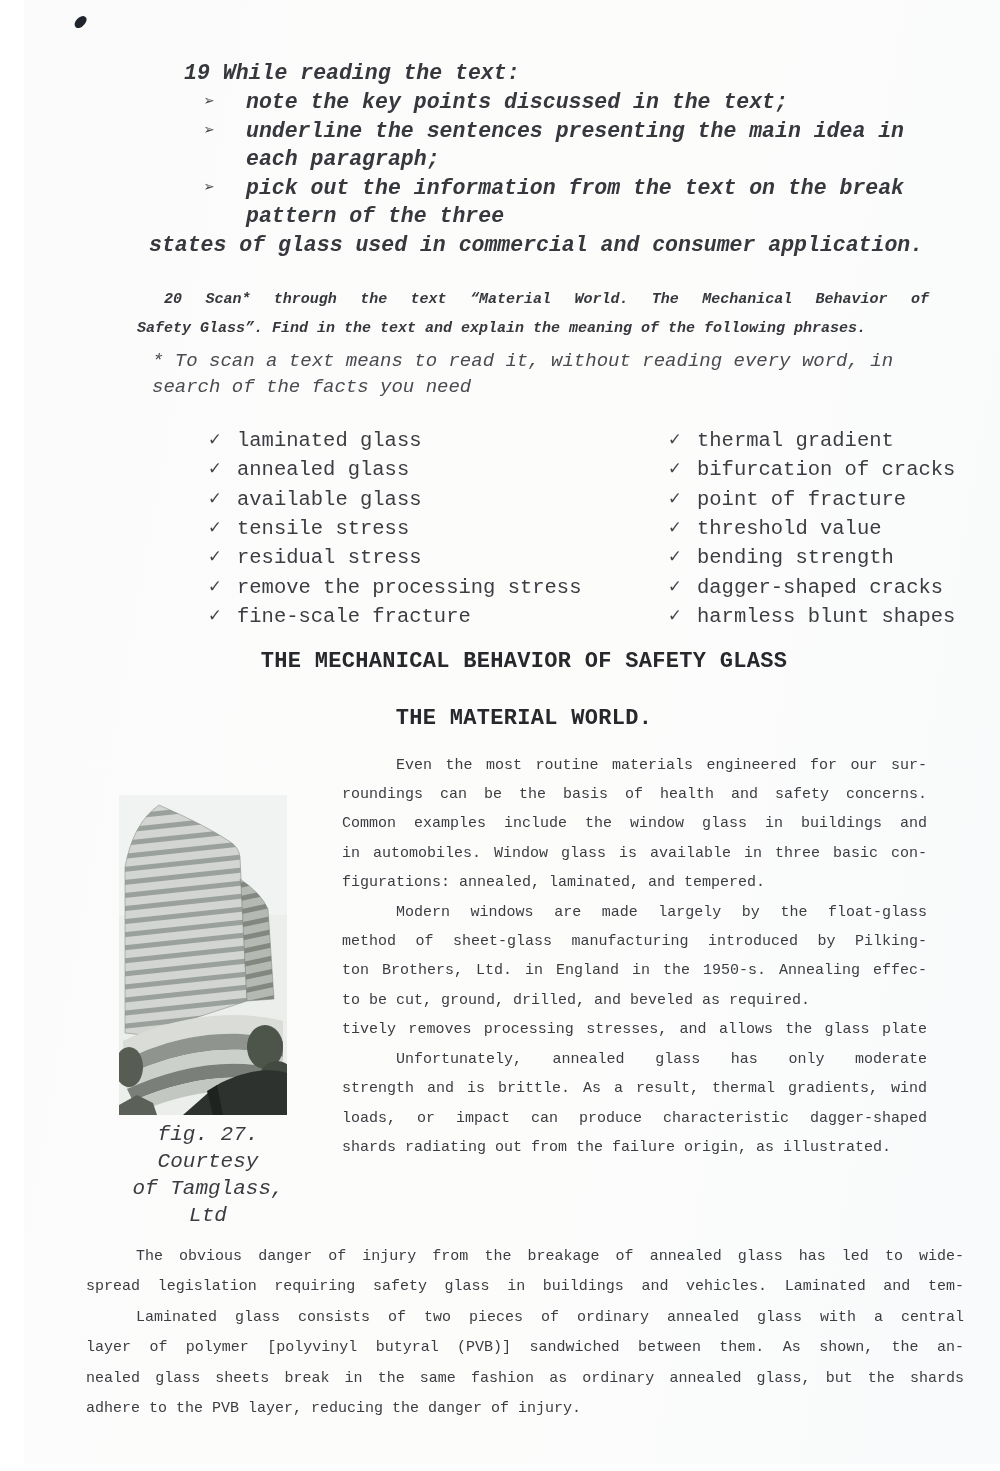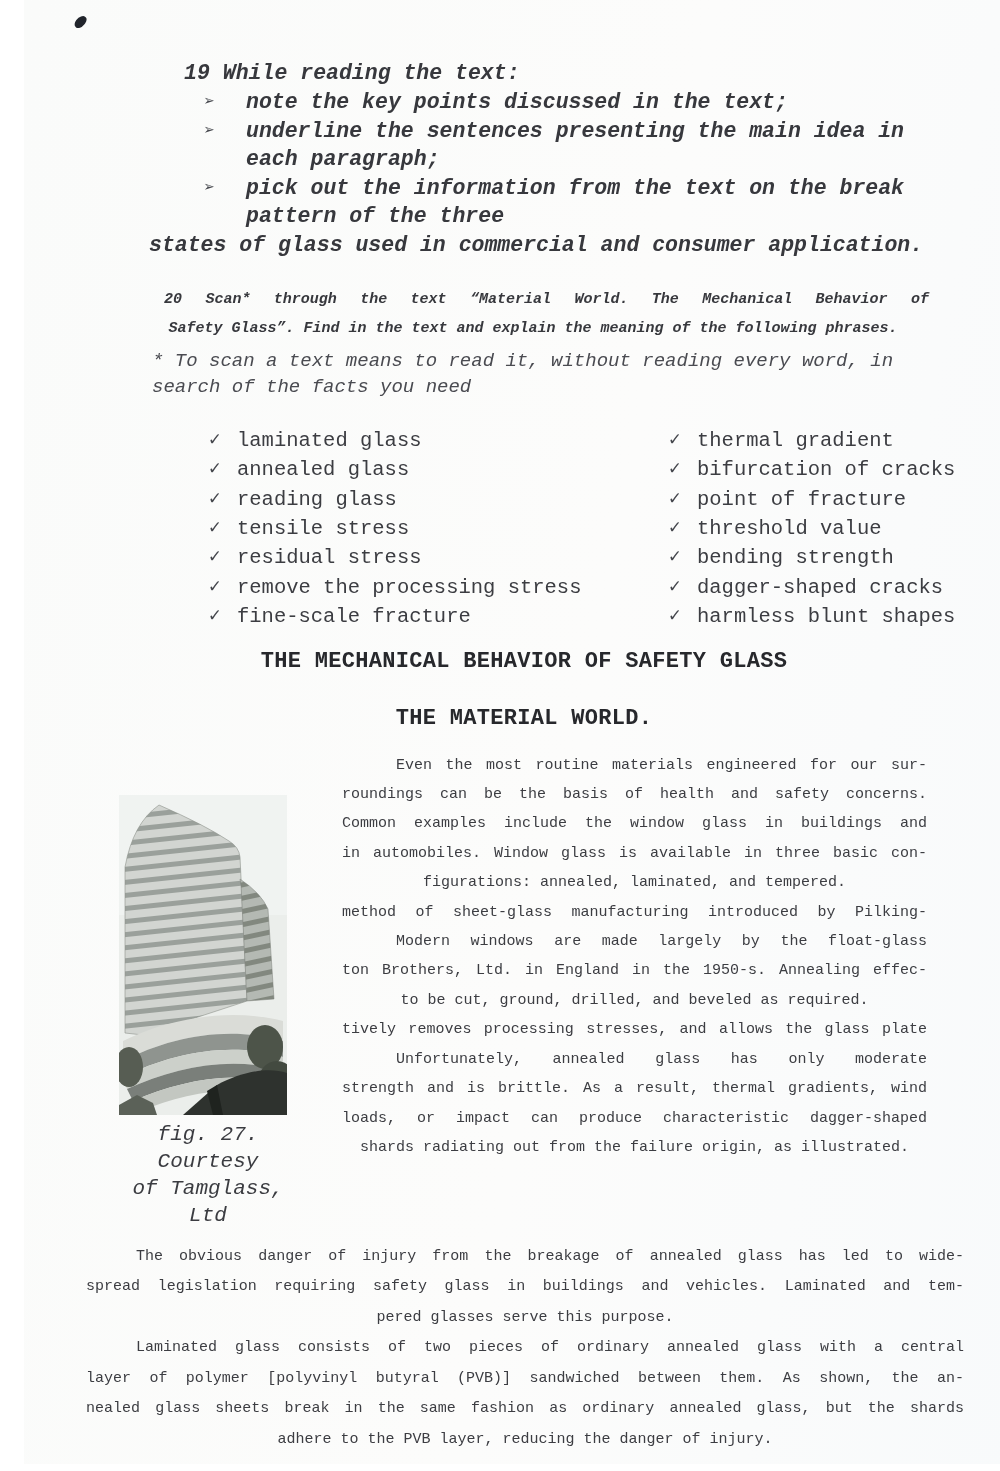--- a/index.html
+++ b/index.html
@@ -41,21 +41,21 @@
 
   
   .ex20 {
     margin: 25px 95px 0 113px;
     font-weight: bold; font-style: italic;
     font-size: 21.5px; color: #37383d;
     line-height: 30px;
   }
   .ex20 .l1 { padding-left: 27px; }
   .jl { text-align: justify; text-align-last: justify; }
-  .jl-last { text-align: center; }
+  .jl-last { text-align: left; }
   .footnote {
     margin: 4px 60px 0 128px;
     font-weight: normal; font-style: italic;
     font-size: 19px; color: #4a4b51;
     line-height: 26px;
   }
 
   
   .checklist { display: flex; margin: 26px 60px 0 185px; font-size: 20.5px; }
   .check-col { width: 460px; flex: 0 0 460px; }
@@ -135,21 +135,21 @@
       <div class="check-item">
           <span class="check-glyph">✓</span>
           <span>laminated glass</span>
         </div>
       <div class="check-item">
           <span class="check-glyph">✓</span>
           <span>annealed glass</span>
         </div>
       <div class="check-item">
           <span class="check-glyph">✓</span>
-          <span>reading glass</span>
+          <span>available glass</span>
         </div>
       <div class="check-item">
           <span class="check-glyph">✓</span>
           <span>tensile stress</span>
         </div>
       <div class="check-item">
           <span class="check-glyph">✓</span>
           <span>residual stress</span>
         </div>
       <div class="check-item">
@@ -235,36 +235,35 @@
         <div>fig. 27. Courtesy</div>
         <div>of Tamglass, Ltd</div>
       </div>
     </div>
     <div class="text-col">
       <div class="line jl ind">Even the most routine materials engineered for our sur-</div>
       <div class="line jl">roundings can be the basis of health and safety concerns.</div>
       <div class="line jl">Common examples include the window glass in buildings and</div>
       <div class="line jl">in automobiles. Window glass is available in three basic con-</div>
       <div class="line jl-last">figurations: annealed, laminated, and tempered.</div>
+      <div class="line jl ind">Modern windows are made largely by the float-glass</div>
       <div class="line jl">method of sheet-glass manufacturing introduced by Pilking-</div>
-      <div class="line jl ind">Modern windows are made largely by the float-glass</div>
       <div class="line jl">ton Brothers, Ltd. in England in the 1950-s. Annealing effec-</div>
       <div class="line jl-last">to be cut, ground, drilled, and beveled as required.</div>
       <div class="line jl">tively removes processing stresses, and allows the glass plate</div>
       <div class="line jl ind">Unfortunately, annealed glass has only moderate</div>
       <div class="line jl">strength and is brittle. As a result, thermal gradients, wind</div>
       <div class="line jl">loads, or impact can produce characteristic dagger-shaped</div>
       <div class="line jl-last">shards radiating out from the failure origin, as illustrated.</div>
     </div>
   </div>
 
   <div class="full-para first">
     <div class="line jl find">The obvious danger of injury from the breakage of annealed glass has led to wide-</div>
     <div class="line jl">spread legislation requiring safety glass in buildings and vehicles. Laminated and tem-</div>
-    <div class="line jl-last">pered glasses serve this purpose.</div>
   </div>
   <div class="full-para">
     <div class="line jl find">Laminated glass consists of two pieces of ordinary annealed glass with a central</div>
     <div class="line jl">layer of polymer [polyvinyl butyral (PVB)] sandwiched between them. As shown, the an-</div>
     <div class="line jl">nealed glass sheets break in the same fashion as ordinary annealed glass, but the shards</div>
     <div class="line jl-last">adhere to the PVB layer, reducing the danger of injury.</div>
   </div>
 
   <div class="page-number">61</div>
 

